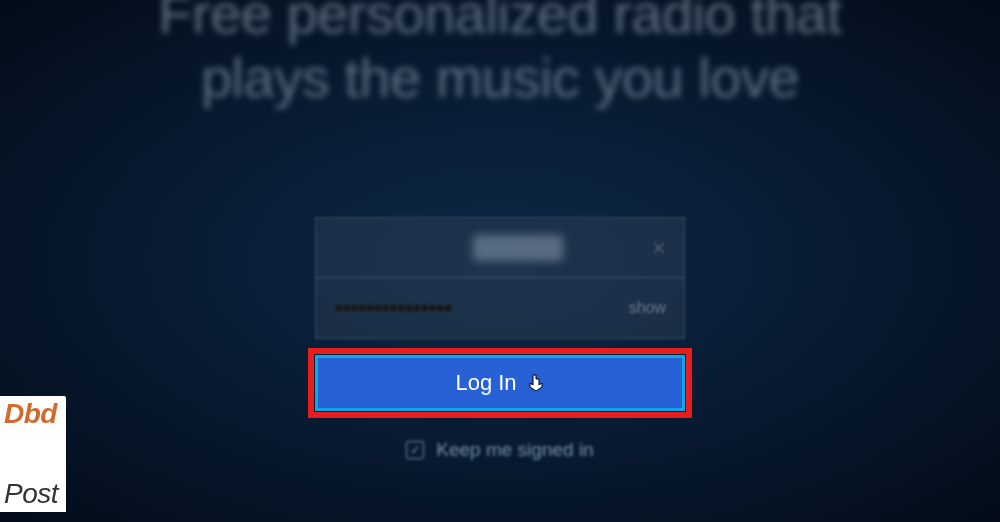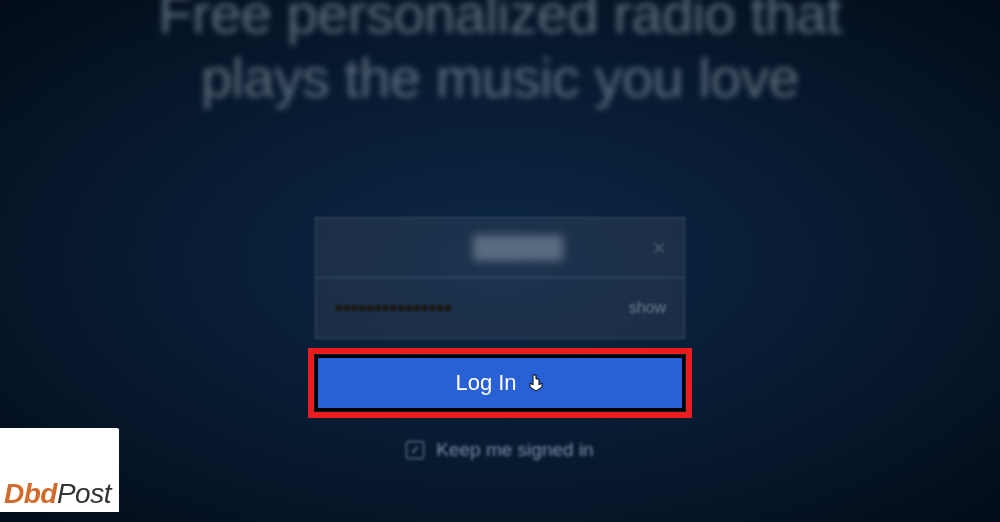--- a/index.html
+++ b/index.html
@@ -103,21 +103,21 @@
       right: -7px;
       bottom: -7px;
       border: 6px solid #e81e1e;
       pointer-events: none;
       z-index: 2;
     }
     .login-button {
       width: 100%;
       height: 56px;
       background: #2860d6;
-      border: 3px solid #000000;
+      border: 3px solid #0ea5e9;
       color: #ffffff;
       font-size: 22px;
       font-weight: 400;
       cursor: pointer;
       display: flex;
       align-items: center;
       justify-content: center;
       gap: 10px;
       filter: blur(0.5px);
     }
@@ -149,20 +149,21 @@
     }
     .watermark {
       position: absolute;
       left: 0;
       bottom: 10px;
       background: #ffffff;
       padding: 2px 8px 2px 4px;
       display: flex;
       align-items: baseline;
       border-top-right-radius: 2px;
+      flex-direction: column;
     }
     .watermark-dbd {
       color: #d16a2a;
       font-size: 28px;
       font-weight: 700;
       font-style: italic;
       letter-spacing: -0.5px;
     }
     .watermark-post {
       color: #333;

